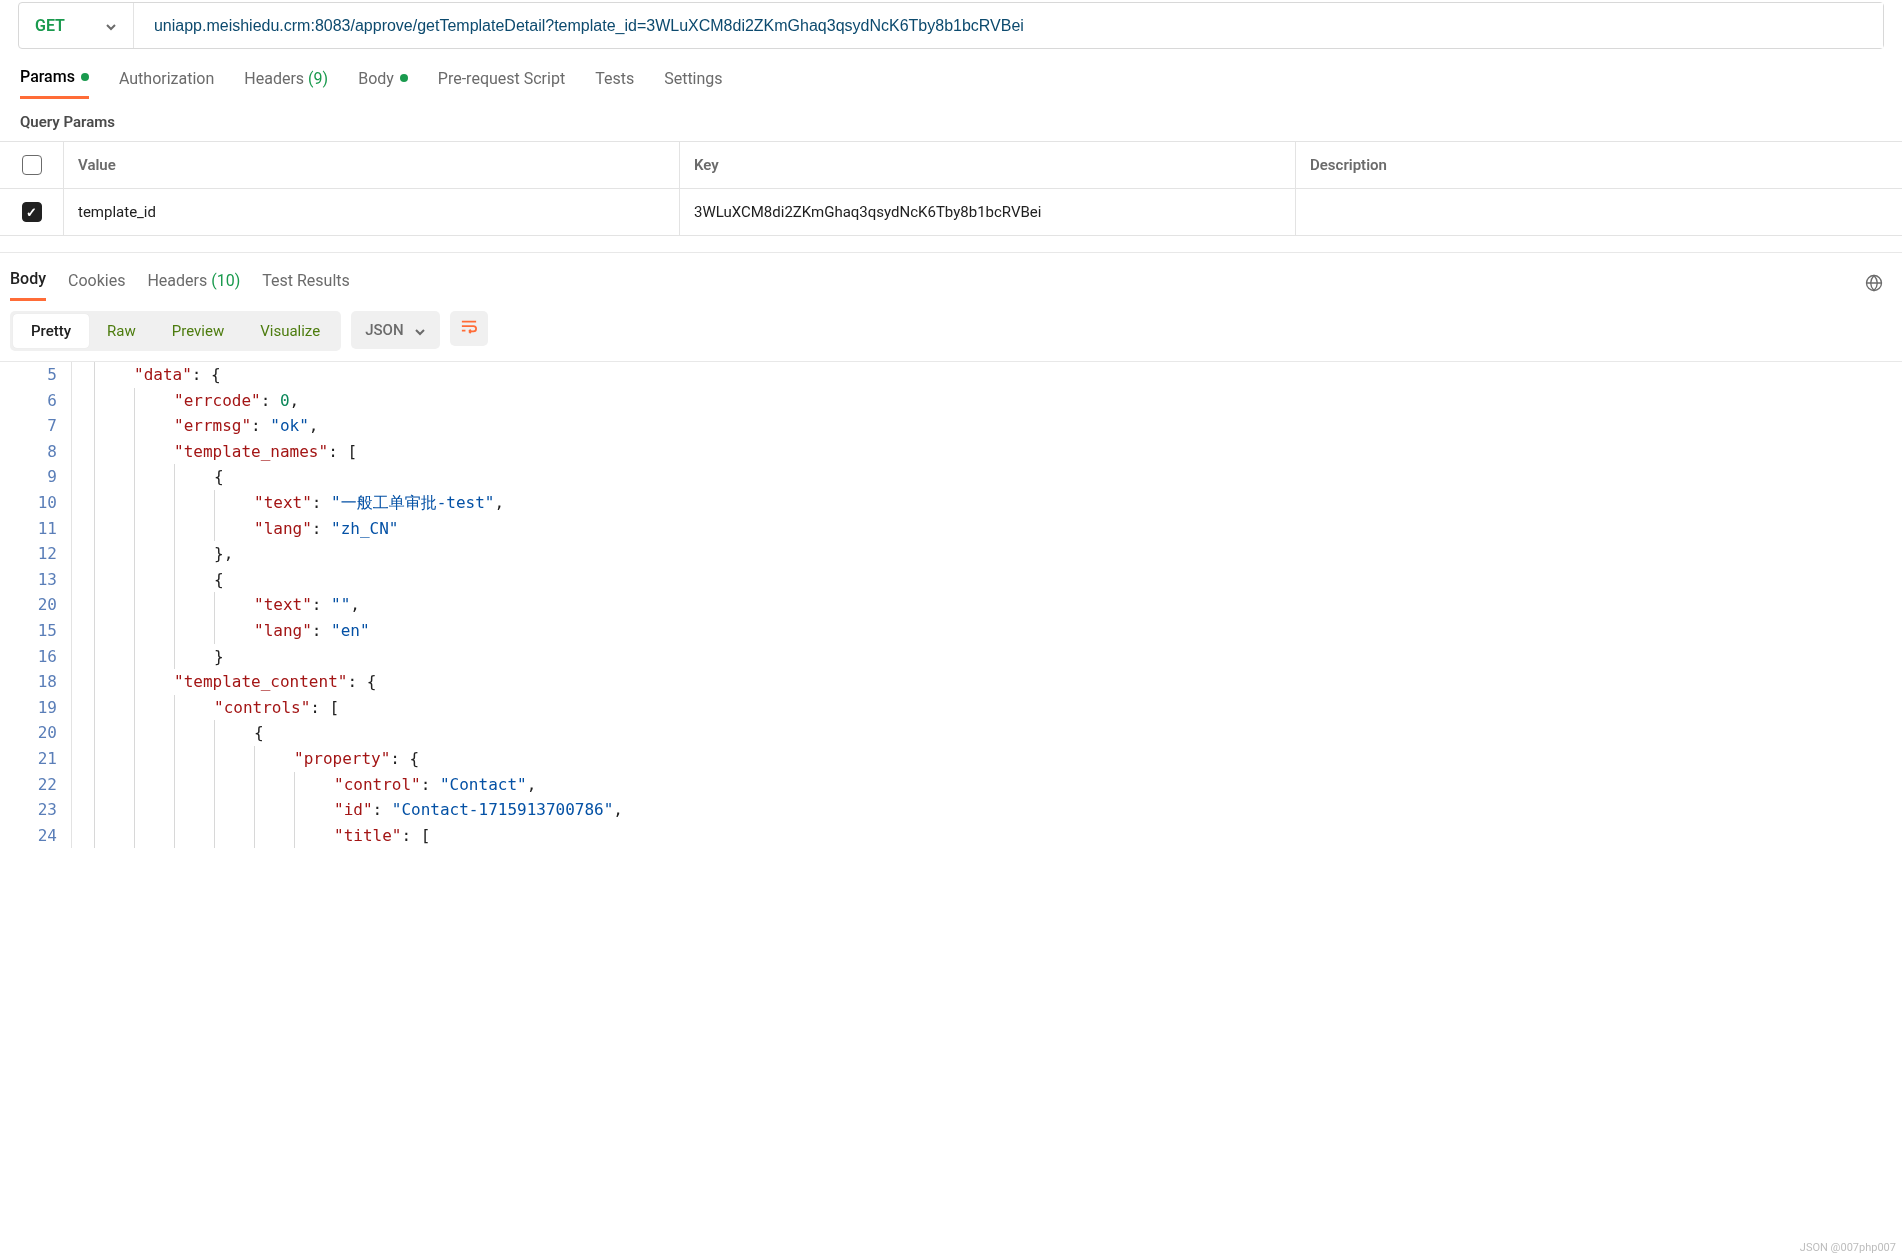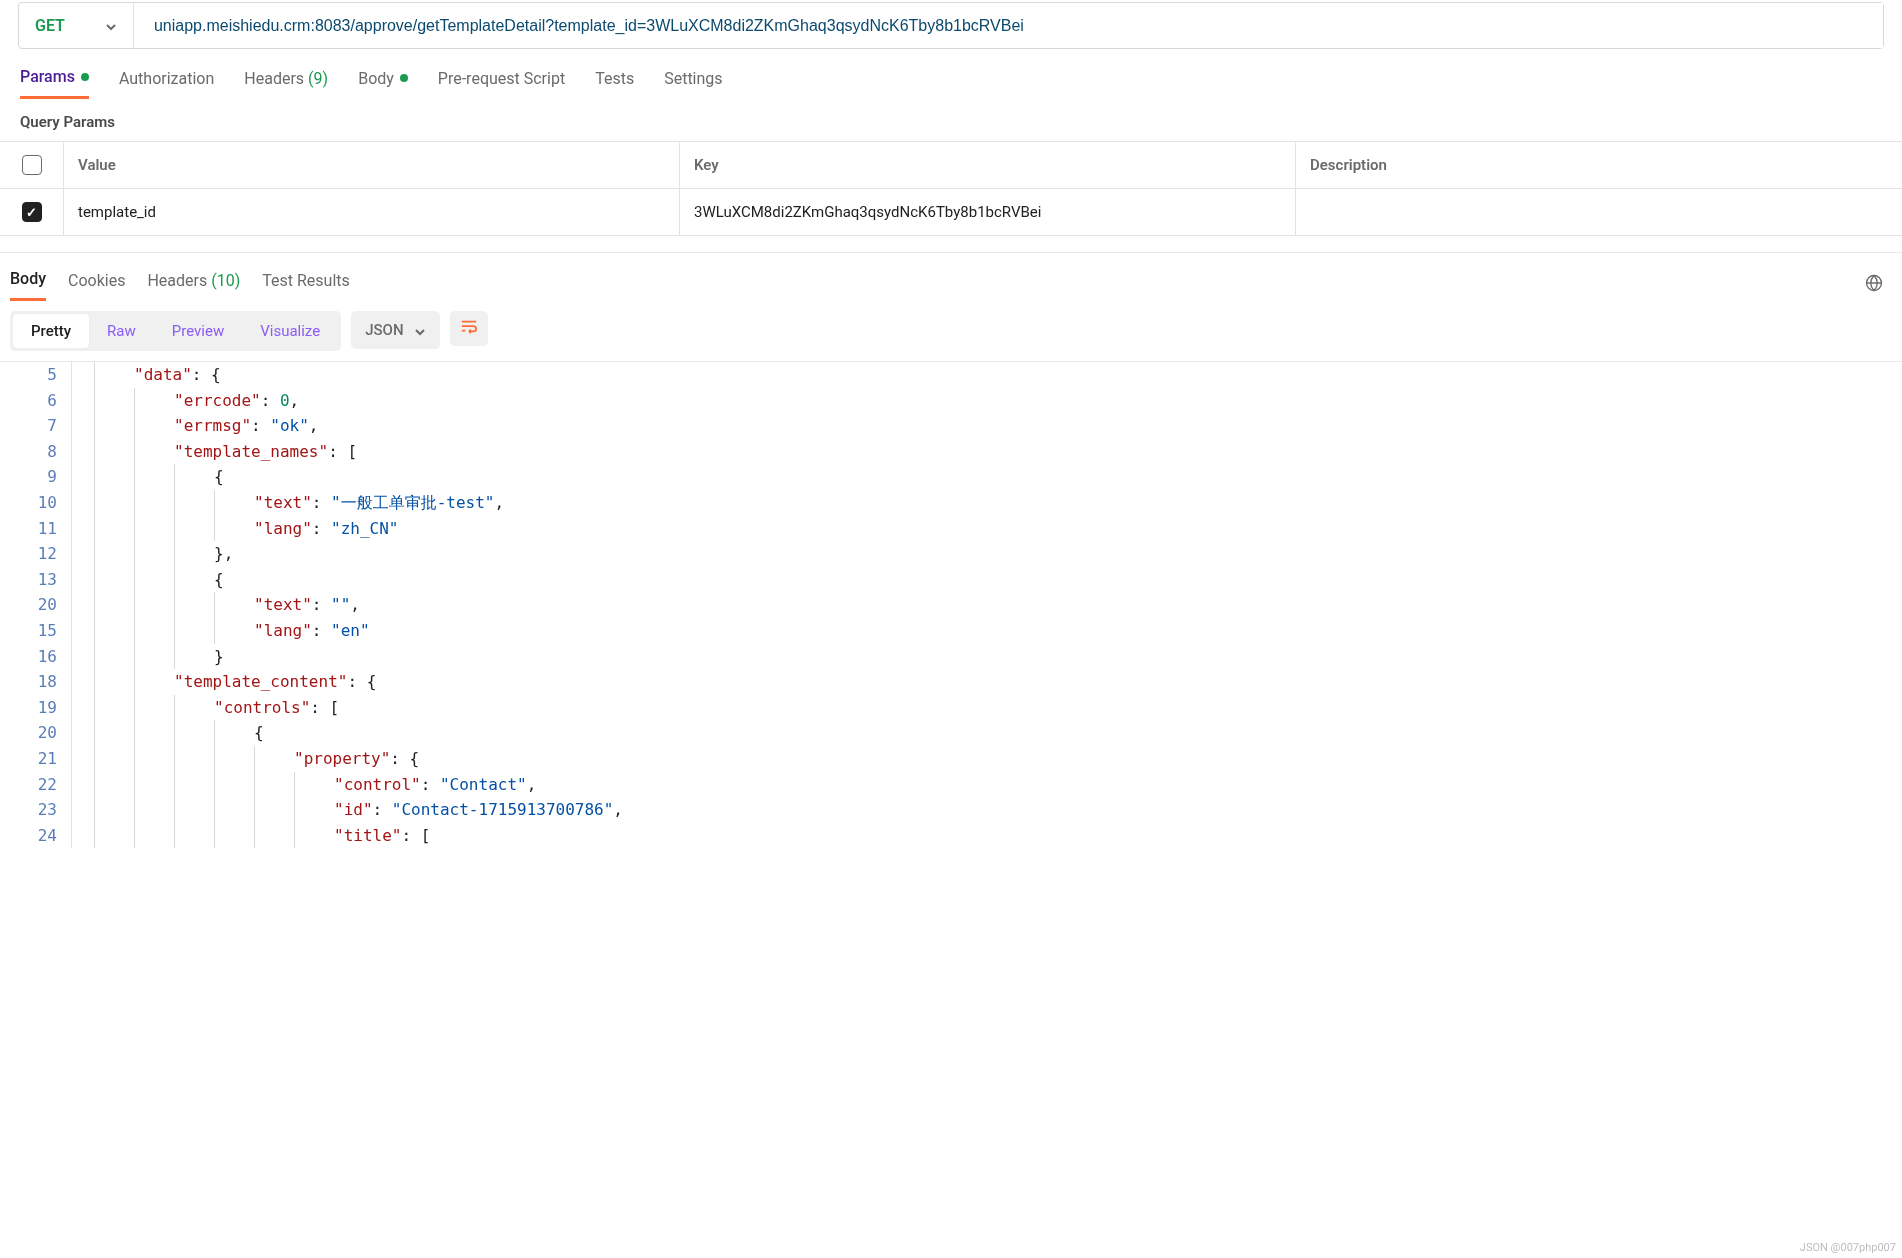--- a/index.html
+++ b/index.html
@@ -7,21 +7,21 @@
 
 .url-bar { display: flex; align-items: stretch; margin: 2px 18px 0 18px; border: 1px solid #d8d8d8; border-radius: 4px; height: 47px; }
 .method-select { display: flex; align-items: center; padding: 0 16px; border-right: 1px solid #e3e3e3; cursor: pointer; gap: 40px; }
 .method-label { color: #1a9a4e; font-weight: 600; font-size: 16px; }
 .chevron-down { width: 12px; height: 12px; }
 .chevron-down svg { width: 12px; height: 12px; fill: none; stroke: #6b6b6b; stroke-width: 2; }
 .url-input { flex: 1; border: none; outline: none; padding: 0 20px; font-size: 16px; color: #0c4a6e; }
 
 .req-tabs { display: flex; gap: 30px; padding: 18px 20px 0 20px; border-bottom: 0px solid transparent; font-size: 16px; }
 .req-tab { padding-bottom: 10px; cursor: pointer; color: #6b6b6b; display: flex; align-items: center; gap: 4px; }
-.req-tab.active { color: #4c1d95; font-weight: 500; border-bottom: 3px solid #ff6c37; }
+.req-tab.active { color: #000000; font-weight: 500; border-bottom: 3px solid #ff6c37; }
 .dot { width: 8px; height: 8px; border-radius: 50%; background: #1a9a4e; display: inline-block; margin-left: 2px; }
 .count { color: #1a9a4e; }
 
 .section-title { padding: 14px 20px 10px 20px; font-size: 15px; font-weight: 600; color: #4a4a4a; }
 
 .params-table { border-top: 1px solid #e3e3e3; }
 .params-row { display: flex; border-bottom: 1px solid #e3e3e3; align-items: stretch; }
 .params-row.header { color: #6b6b6b; font-weight: 600; }
 .pcell { padding: 13px 14px; font-size: 15px; display: flex; align-items: center; }
 .pcell-check { width: 64px; border-right: 1px solid #e3e3e3; justify-content: center; }
@@ -33,21 +33,21 @@
 .checkbox.checked::after { content: "✓"; color: #fff; font-size: 13px; font-weight: bold; }
 
 .resp-tabs { display: flex; gap: 22px; padding: 16px 10px 0 10px; border-top: 1px solid #e8e8e8; margin-top: 16px; font-size: 16px; align-items: center; }
 .resp-tab { padding-bottom: 10px; cursor: pointer; color: #6b6b6b; }
 .resp-tab.active { color: #212121; border-bottom: 3px solid #ff6c37; font-weight: 500; }
 .resp-tabs .spacer { flex: 1; }
 .globe-icon { margin-right: 8px; color: #6b6b6b; }
 
 .view-bar { display: flex; gap: 10px; padding: 10px 10px; align-items: flex-start; }
 .seg-group { display: flex; background: #f0f0f0; border-radius: 5px; padding: 3px; }
-.seg-btn { padding: 8px 18px; border-radius: 4px; cursor: pointer; color: #8b5cf6; font-size: 15px; }
+.seg-btn { padding: 8px 18px; border-radius: 4px; cursor: pointer; color: #4d7c0f; font-size: 15px; }
 .seg-btn.active { background: #fff; color: #212121; font-weight: 500; box-shadow: 0 0 1px rgba(0,0,0,0.1); }
 .pill { background: #f0f0f0; border-radius: 5px; padding: 10px 14px; display: flex; align-items: center; gap: 10px; cursor: pointer; color: #6b6b6b; font-size: 15px; font-weight: 500; }
 .wrap-btn { background: #f0f0f0; border-radius: 5px; padding: 8px 10px; cursor: pointer; }
 .wrap-btn svg { width: 18px; height: 16px; stroke: #ff6c37; fill: none; stroke-width: 2; }
 
 .code-area { border-top: 1px solid #e8e8e8; font-family: ui-monospace, SFMono-Regular, Menlo, Consolas, monospace; font-size: 16px; line-height: 25.6px; overflow: hidden; position: relative; }
 .code-row { display: flex; }
 .gutter { width: 72px; text-align: right; padding-right: 14px; color: #5a7eb8; user-select: none; border-right: 1px solid #e3e3e3; }
 .code-line { white-space: pre; padding-left: 2px; }
 

